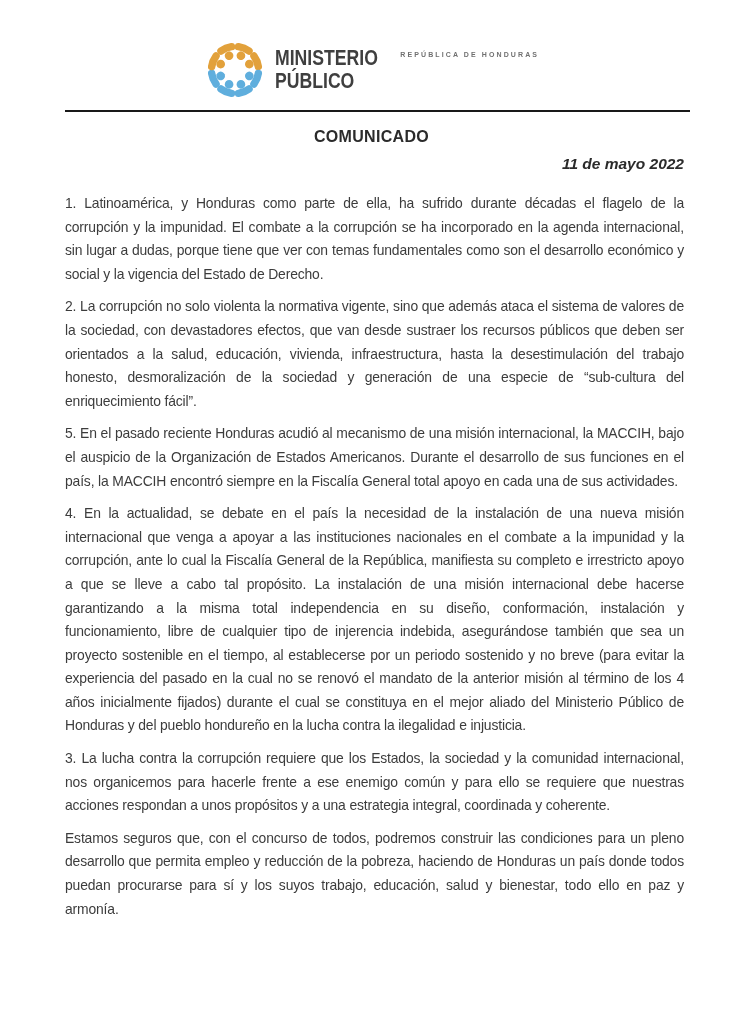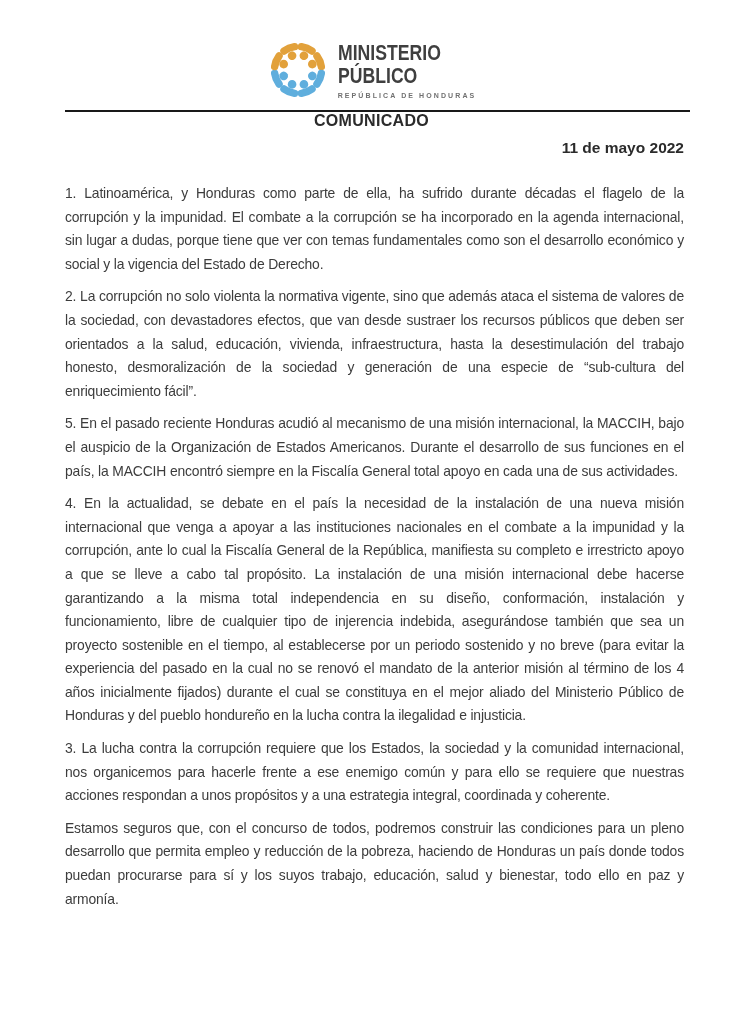--- a/index.html
+++ b/index.html
@@ -8,46 +8,46 @@
     font-family:"Liberation Sans",sans-serif;margin:0 auto;position:relative;
   }
   
   .logo-row{display:flex;justify-content:center;align-items:center;gap:9px;padding-top:38px;}
   .logo-icon{width:62px;height:64px;flex:0 0 auto;}
   .fig path{fill:none;stroke-width:12;stroke-linecap:round;}
   .fig.orange path{stroke:#E2A13B;}
   .fig.orange circle{fill:#E2A13B;}
   .fig.blue path{stroke:#5FAEDD;}
   .fig.blue circle{fill:#5FAEDD;}
-  .logo-text{display:flex;flex-direction:column;}
+  .logo-text{display:flex;}
   .logo-title{
     font-size:21.5px;font-weight:700;color:#3F3F3F;line-height:23px;
     transform:scaleX(0.82);transform-origin:left center;white-space:nowrap;
   }
   .logo-sub{
     font-size:7px;font-weight:700;color:#707070;letter-spacing:2.1px;
     margin-top:4px;white-space:nowrap;
   }
   
   .doc-title{
     margin:20px 0 0;text-align:center;font-size:26px;font-weight:400;
     color:#1F1F1F;letter-spacing:0.2px;line-height:30px;
   }
   .rule{margin:8px 53px 0 65px;border-top:2.5px solid #191919;height:0;}
   .doc-subtitle{
-    margin:0 0 0;text-align:center;font-size:16px;font-weight:700;
+    margin:16px 0 0;text-align:center;font-size:16px;font-weight:700;
     color:#2B2B2B;letter-spacing:0.3px;line-height:18px;
   }
   .doc-date{
     margin:9px 59px 0 0;text-align:right;font-size:15.5px;font-weight:700;
-    color:#2B2B2B;line-height:18px;
+    color:#2B2B2B;line-height:18px;font-style:italic;
   }
   
   .body-text{
-    margin:25px 59px 0 65px;text-align:justify;
+    margin:19px 59px 0 65px;text-align:justify;
     font-size:13.9px;line-height:23.6px;color:#3C3C3C;letter-spacing:-0.15px;
   }
   .body-text p{margin:0 0 9px;}
 </style>
 </head>
 <body>
 
 <div class="page">
 
   <header class="logo-row">

